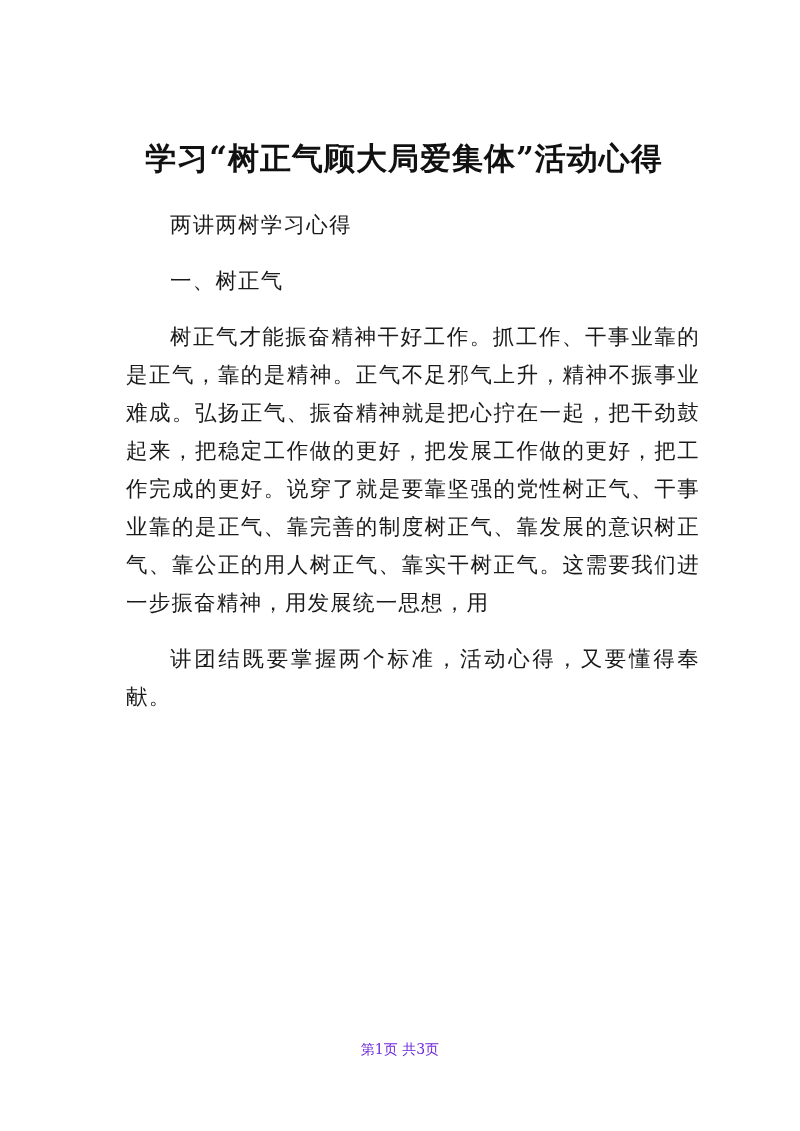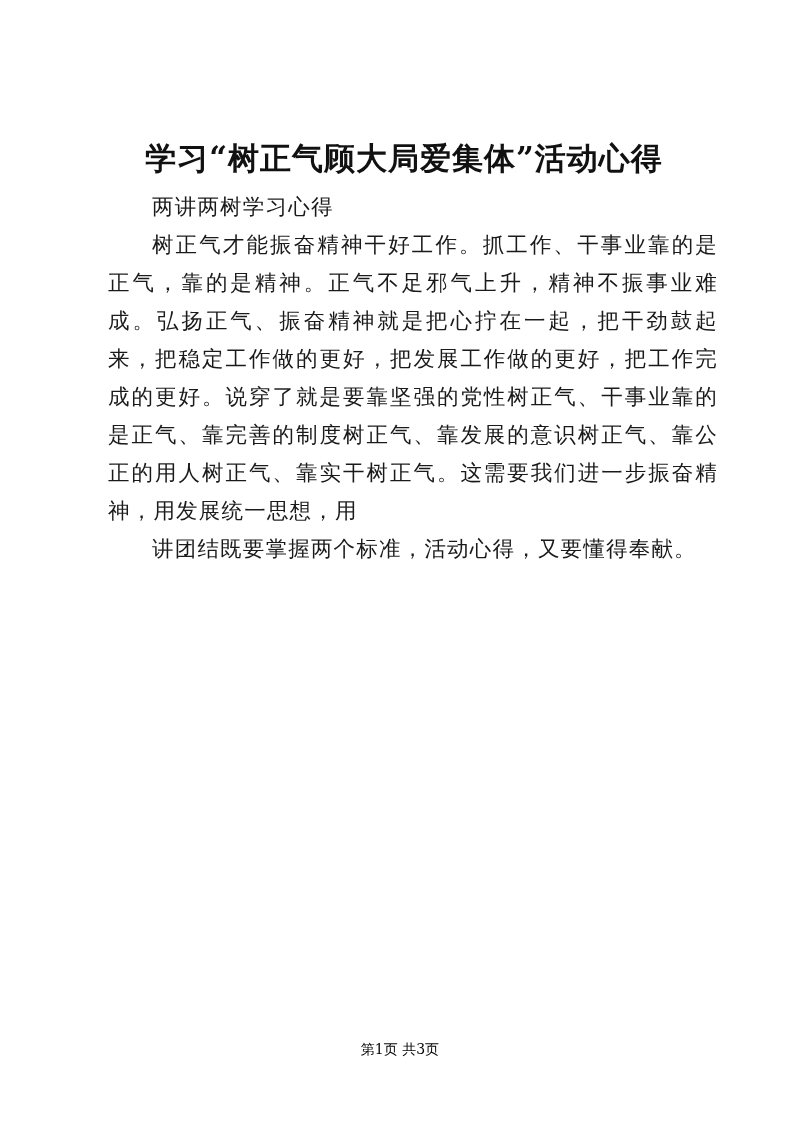--- a/index.html
+++ b/index.html
@@ -2,28 +2,29 @@
 <html><head>
 <meta charset="utf-8">
 <style>
   html, body { margin: 0; padding: 0; background: #ffffff; }
   body { width: 800px; height: 1131px; position: relative; overflow: hidden;
          font-family: "DejaVu Serif", "Liberation Serif", serif; color: #1a1a1a; }
   .title { position: absolute; top: 138px; left: 4px; width: 800px; text-align: center;
            font-size: 31px; font-weight: bold; letter-spacing: 1px; color: #111; }
   .body-text { position: absolute; top: 188px; left: 108px; width: 610px;
                font-size: 21.5px; line-height: 38px; letter-spacing: 1.2px; text-align: justify; }
-  .para { margin: 0; text-indent: 44px; }
+  .para { margin: 18px; text-indent: 44px; }
   .footer { position: absolute; top: 1041px; left: 0; width: 800px; text-align: center;
-            font-size: 14px; color: #000000; }
+            font-size: 14px; color: #6d28d9; }
 </style>
 </head>
 <body>
 
 <div class="title">学习“树正气顾大局爱集体”活动心得</div>
 
 <div class="body-text">
   <p class="para">两讲两树学习心得</p>
+  <p class="para">一、树正气</p>
   <p class="para">树正气才能振奋精神干好工作。抓工作、干事业靠的是正气，靠的是精神。正气不足邪气上升，精神不振事业难成。弘扬正气、振奋精神就是把心拧在一起，把干劲鼓起来，把稳定工作做的更好，把发展工作做的更好，把工作完成的更好。说穿了就是要靠坚强的党性树正气、干事业靠的是正气、靠完善的制度树正气、靠发展的意识树正气、靠公正的用人树正气、靠实干树正气。这需要我们进一步振奋精神，用发展统一思想，用</p>
   <p class="para">讲团结既要掌握两个标准，活动心得，又要懂得奉献。</p>
 </div>
 
 <div class="footer">第1页 共3页</div>
 
 </body></html>

